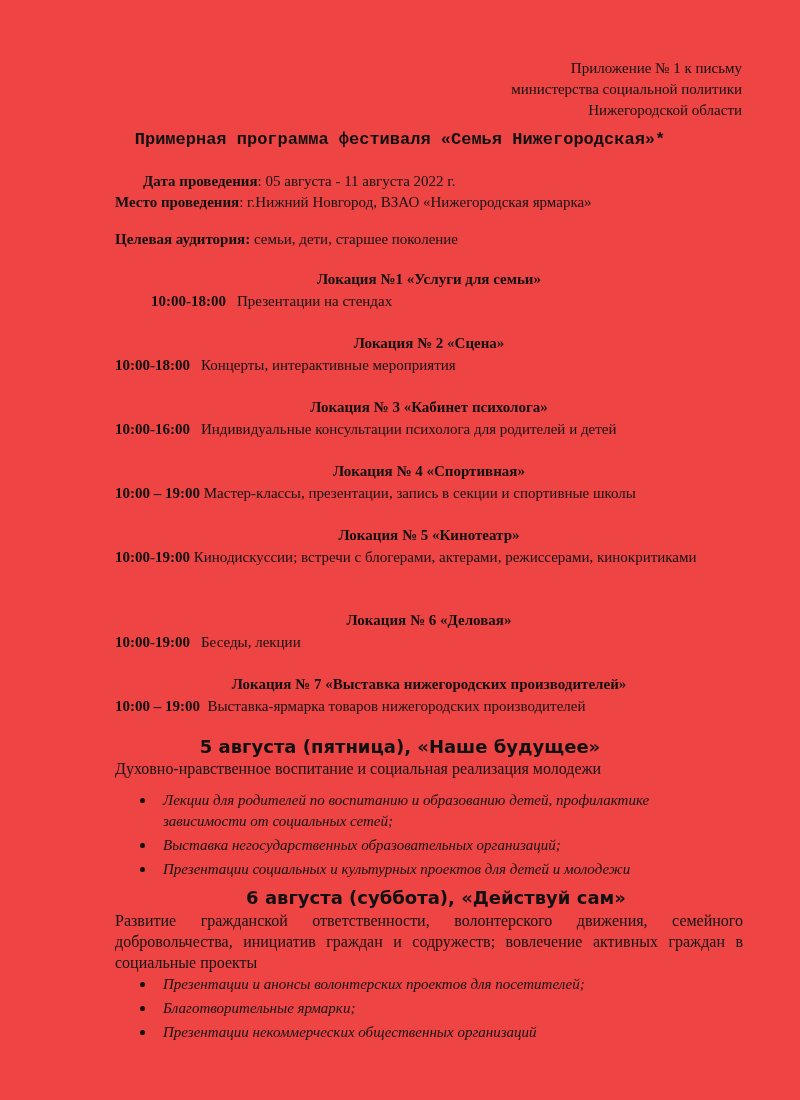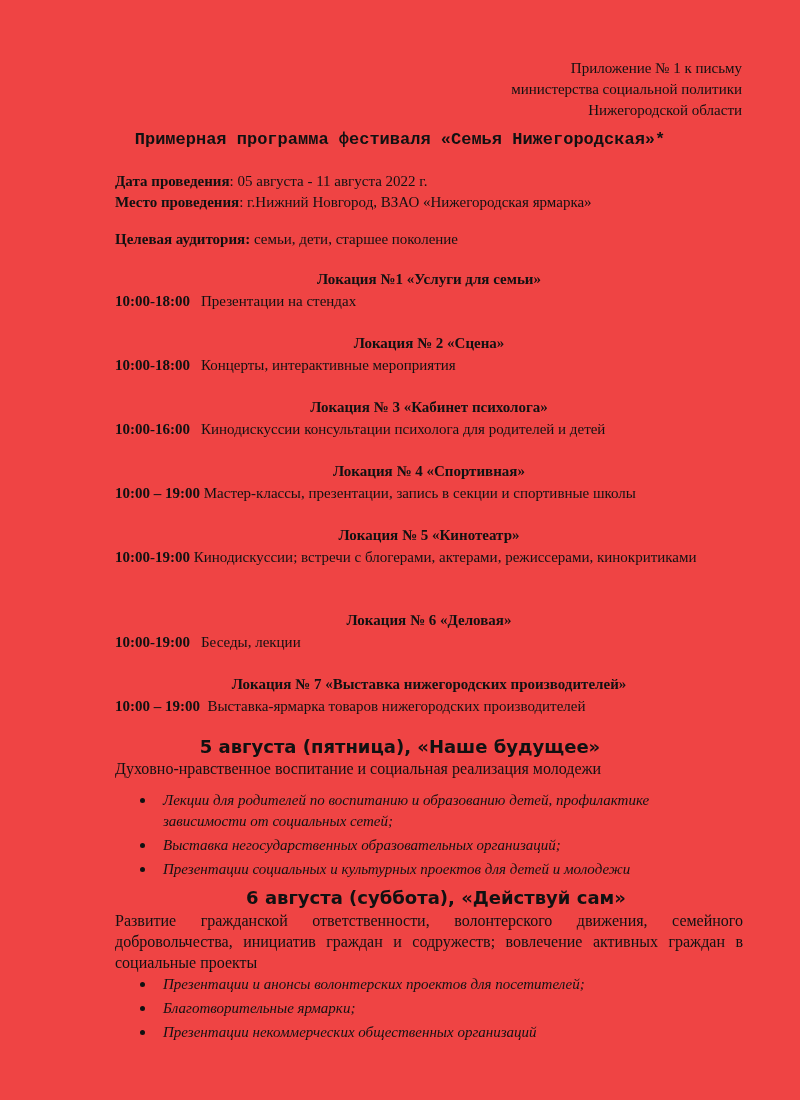--- a/index.html
+++ b/index.html
@@ -35,43 +35,43 @@
 <div class="page">
 
   <div class="appendix serif">
     <div>Приложение № 1 к письму</div>
     <div>министерства социальной политики</div>
     <div>Нижегородской области</div>
   </div>
 
   <div class="title serif">Примерная программа фестиваля «Семья Нижегородская»*</div>
 
-  <div class="info serif" style="top:171px;">
+  <div class="info serif" style="top:171px;margin-left:28px;">
     <b>Дата проведения</b><span>: 05 августа - 11 августа 2022 г.</span>
   </div>
   <div class="info serif" style="top:192px;">
     <b>Место проведения</b><span>: г.Нижний Новгород, ВЗАО «Нижегородская ярмарка»</span>
   </div>
   <div class="info serif" style="top:229px;">
     <b>Целевая аудитория:</b><span> семьи, дети, старшее поколение</span>
   </div>
 
   <div class="loc-title serif" style="top:271px;">Локация №1 «Услуги для семьи»</div>
-  <div class="loc-row serif" style="top:291px;">
+  <div class="loc-row serif" style="top:291px;margin-left:36px;">
     <span class="time">10:00-18:00</span><span class="gap"></span><span>Презентации на стендах</span>
   </div>
 
   <div class="loc-title serif" style="top:335px;">Локация № 2  «Сцена»</div>
   <div class="loc-row serif" style="top:355px;">
     <span class="time">10:00-18:00</span><span class="gap"></span><span>Концерты, интерактивные мероприятия</span>
   </div>
 
   <div class="loc-title serif" style="top:399px;">Локация № 3 «Кабинет психолога»</div>
   <div class="loc-row serif" style="top:419px;">
-    <span class="time">10:00-16:00</span><span class="gap"></span><span>Кинодискуссии консультации психолога для родителей и детей</span>
+    <span class="time">10:00-16:00</span><span class="gap"></span><span>Индивидуальные консультации психолога для родителей и детей</span>
   </div>
 
   <div class="loc-title serif" style="top:463px;">Локация № 4 «Спортивная»</div>
   <div class="loc-row serif" style="top:483px;">
     <span class="time">10:00 – 19:00</span> <span>Мастер-классы, презентации, запись в секции и спортивные школы</span>
   </div>
 
   <div class="loc-title serif" style="top:527px;">Локация № 5 «Кинотеатр»</div>
   <div class="loc-row serif justify" style="top:547px;">
     <span class="time">10:00-19:00</span> <span>Кинодискуссии; встречи с блогерами, актерами, режиссерами, кинокритиками</span>

